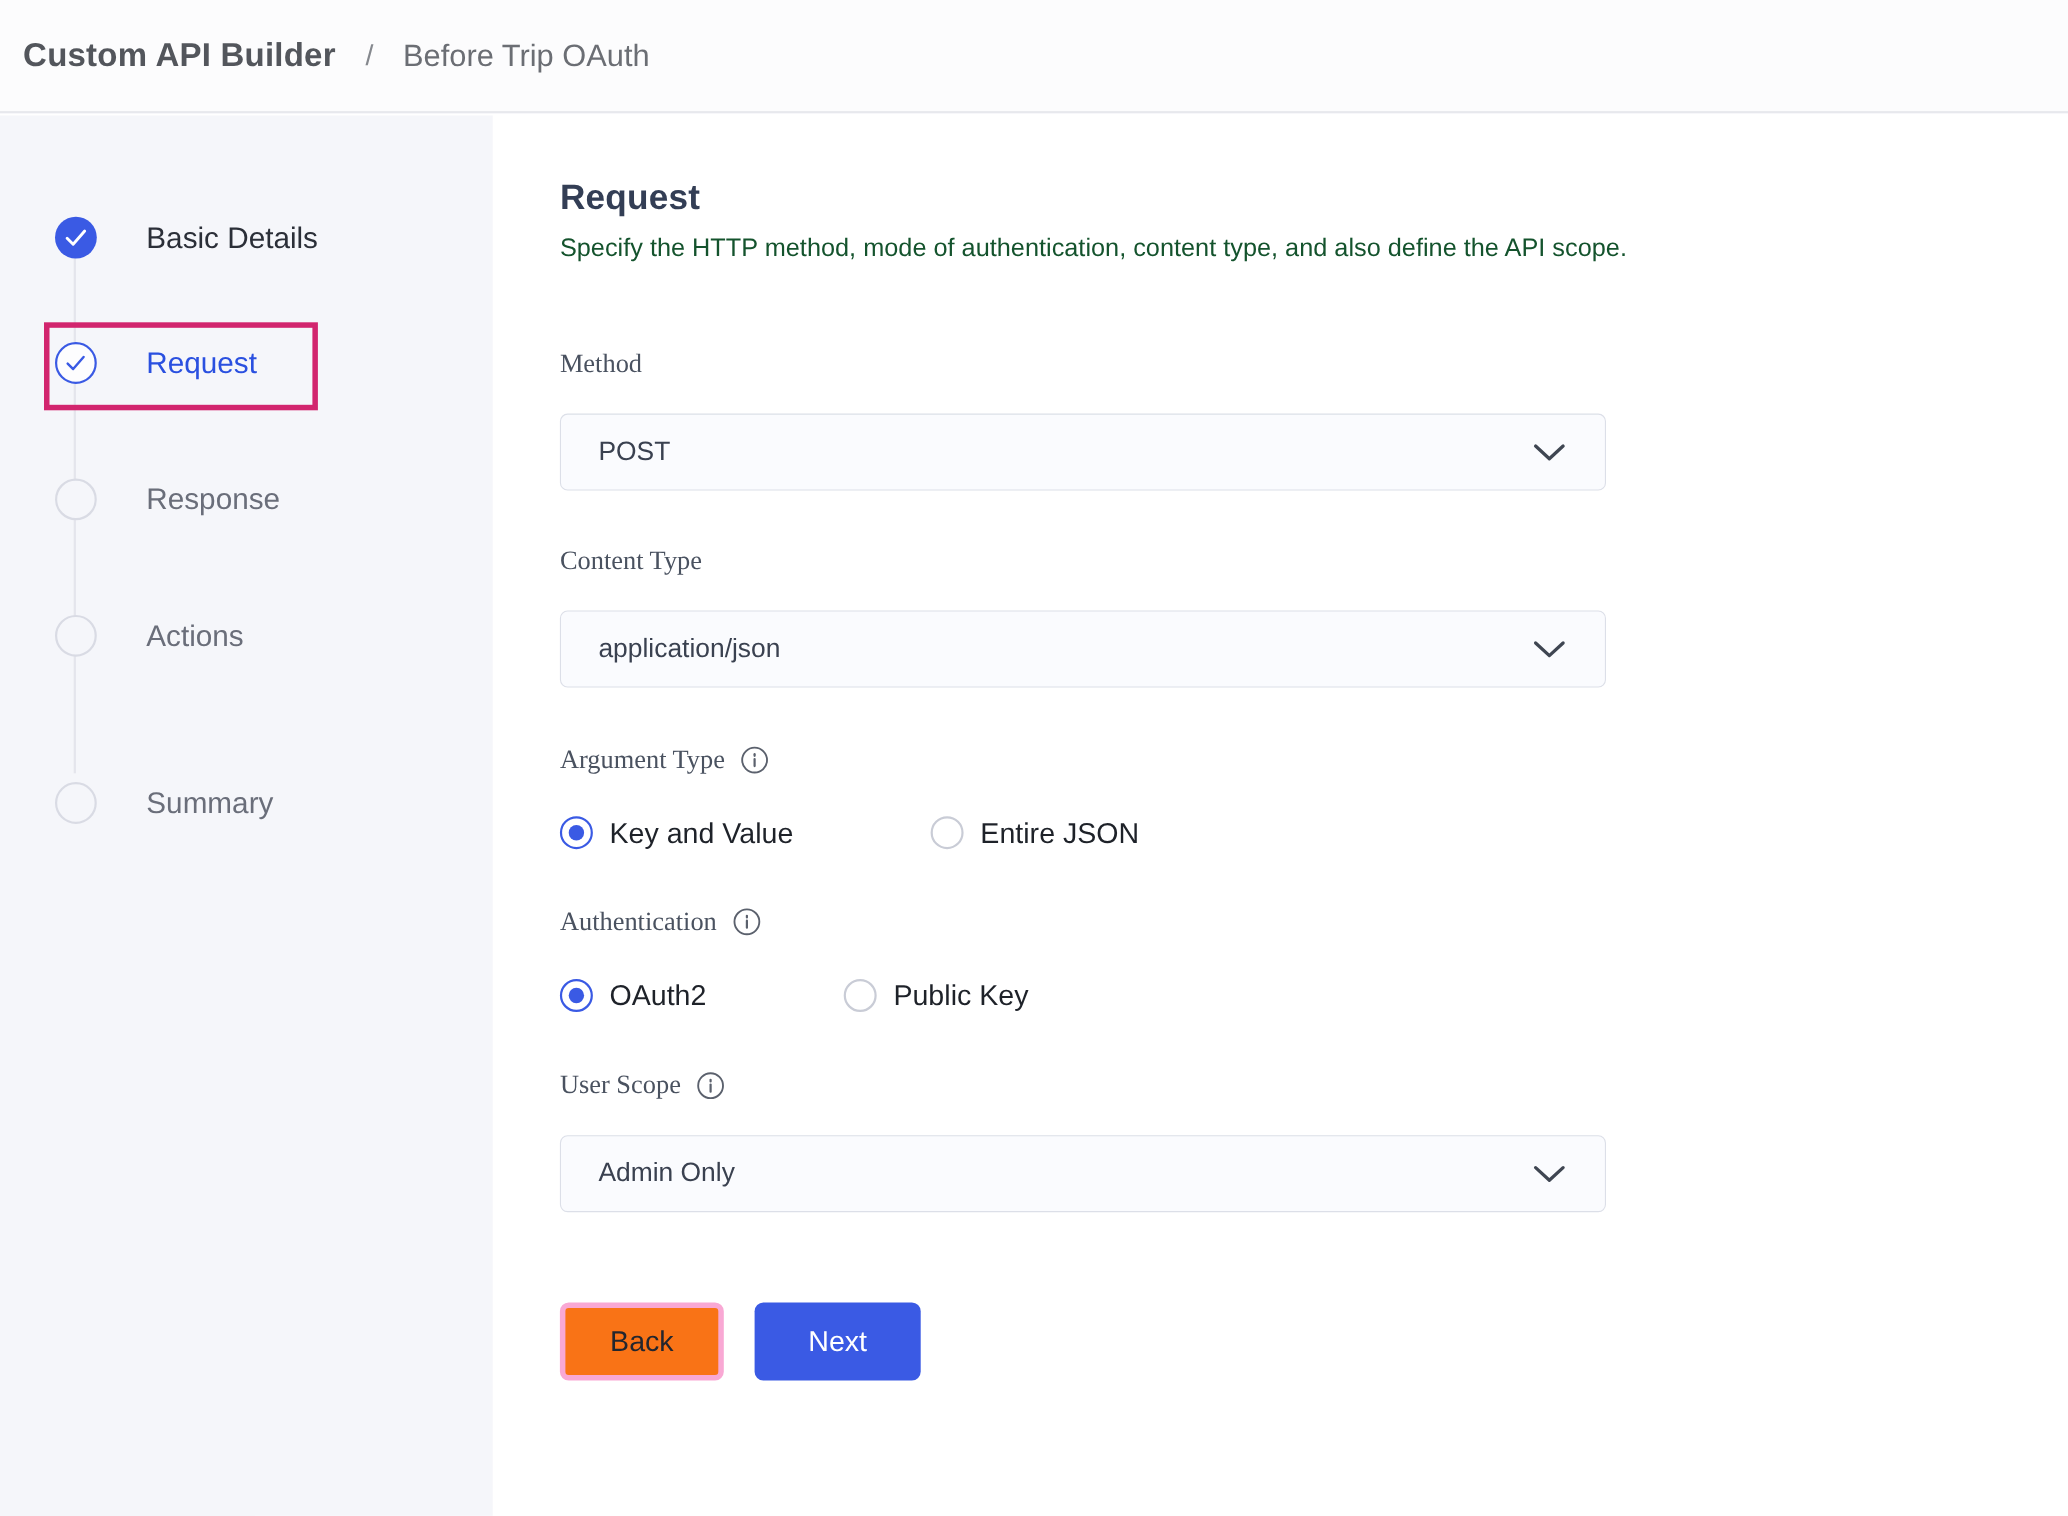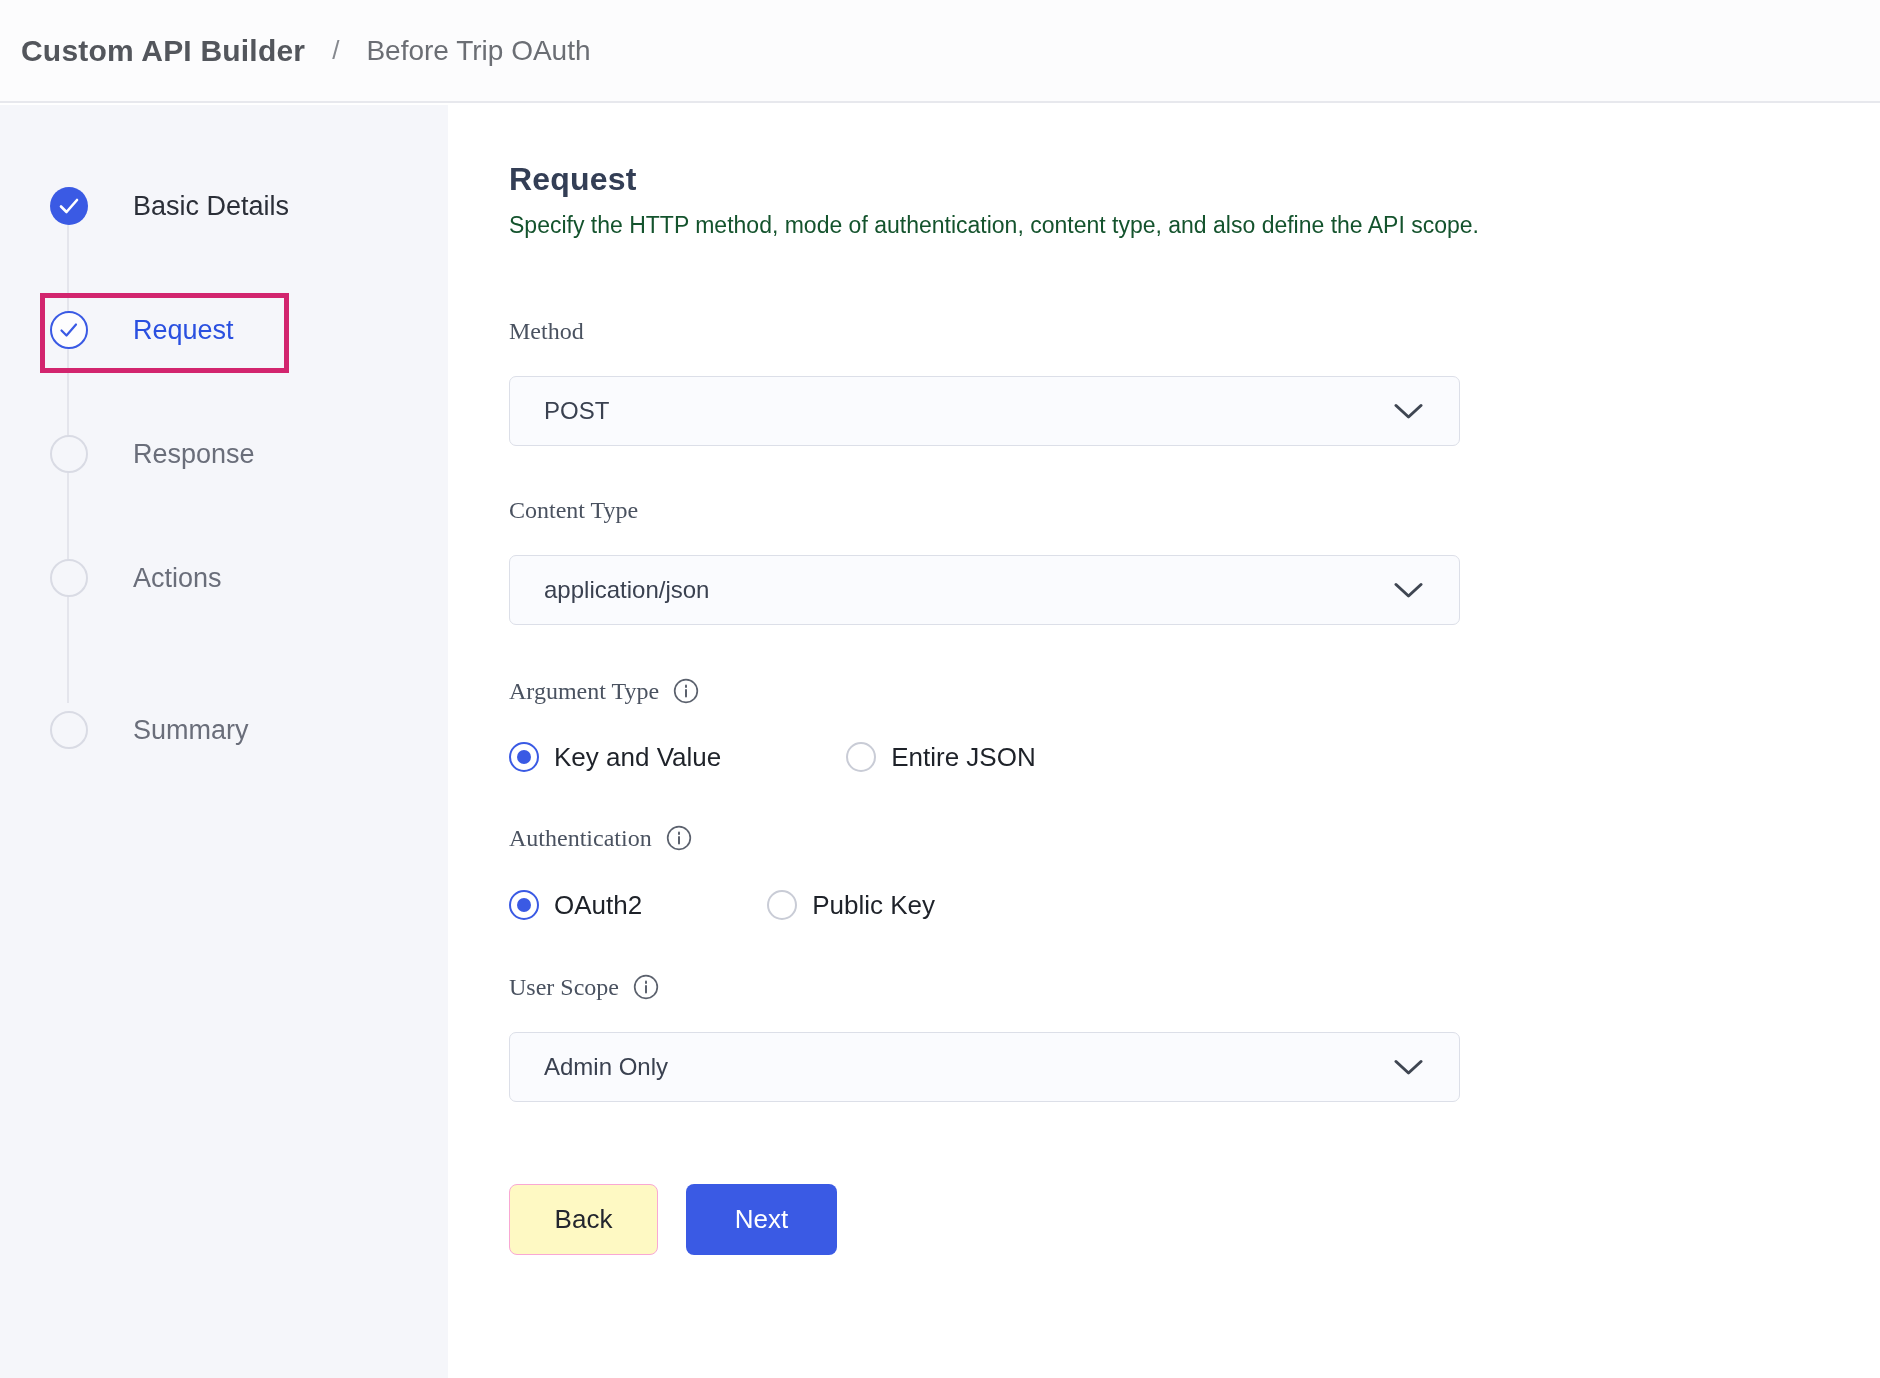--- a/index.html
+++ b/index.html
@@ -110,41 +110,41 @@
 
   .info-icon{display:inline-flex;cursor:pointer;}
 
   .button-row{display:flex;align-items:center;margin-top:82px;}
   .btn{
     height:71px;border-radius:8px;font-size:26px;
     display:flex;align-items:center;justify-content:center;
     cursor:pointer;font-family:"Liberation Sans", sans-serif;
   }
   .btn-back{
-    width:149px;background:#fef9c3;border:1px solid #f9a8d4;color:#23262E;
+    width:149px;background:#f97316;border:5px solid #f9a8d4;color:#23262E;
   }
   .btn-next{
     width:151px;background:var(--primary-blue);border:none;color:#fff;margin-left:28px;
   }
 </style>
 </head>
 <body>
 
 <div class="page">
 
   <div class="header">
     <span class="crumb-primary">Custom API Builder</span>
     <span class="crumb-sep">/</span>
     <span class="crumb-secondary">Before Trip OAuth</span>
   </div>
 
   <div class="sidebar">
     <div class="step-line"></div>
 
-    <div class="step" style="top:81px;">
+    <div class="step" style="top:91px;">
       <span class="step-circle completed">
         <svg width="38" height="38" viewBox="0 0 38 38">
           <polyline points="11,19.5 16.5,25 27,13" fill="none" stroke="#ffffff" stroke-width="2.6" stroke-linecap="round" stroke-linejoin="round"></polyline>
         </svg>
       </span>
       <span class="step-label completed">Basic Details</span>
     </div>
 
     <div class="step" style="top:205px;">
       <span class="step-circle active">

